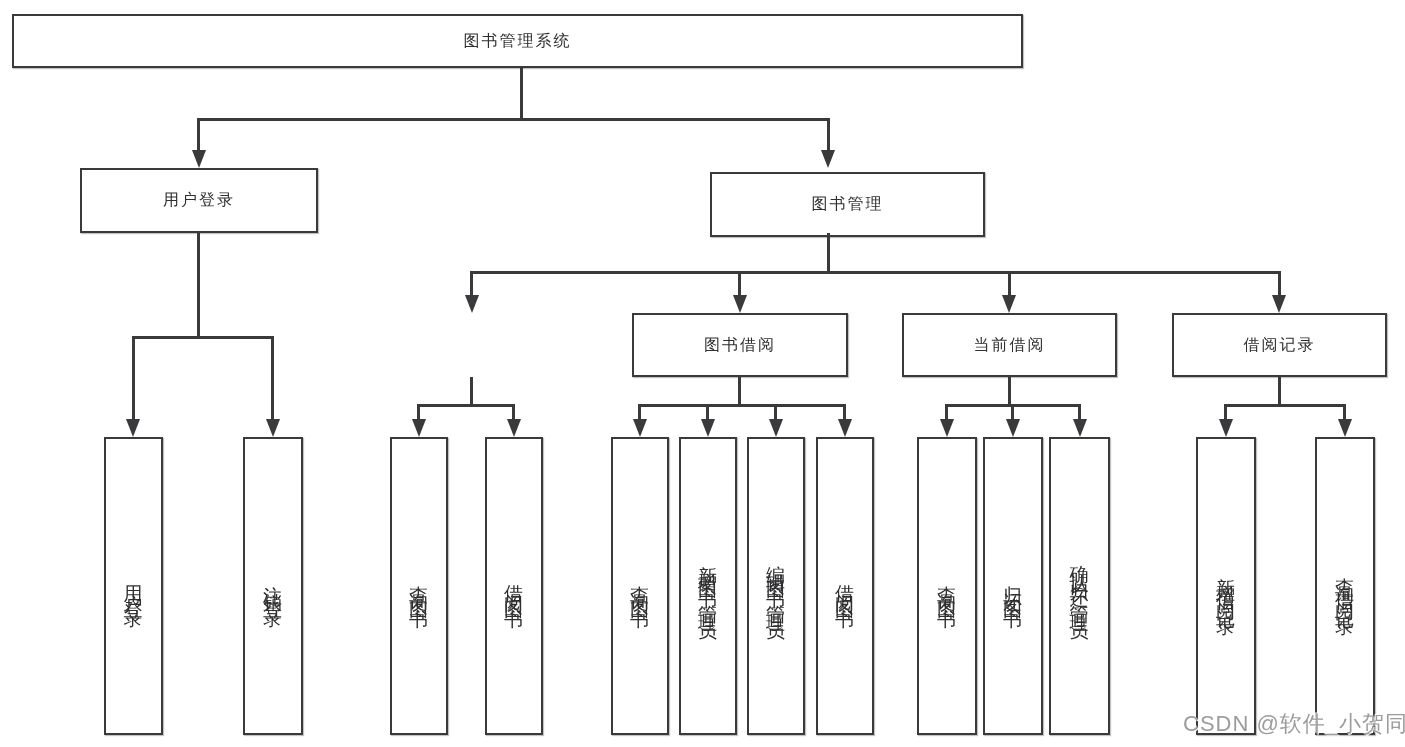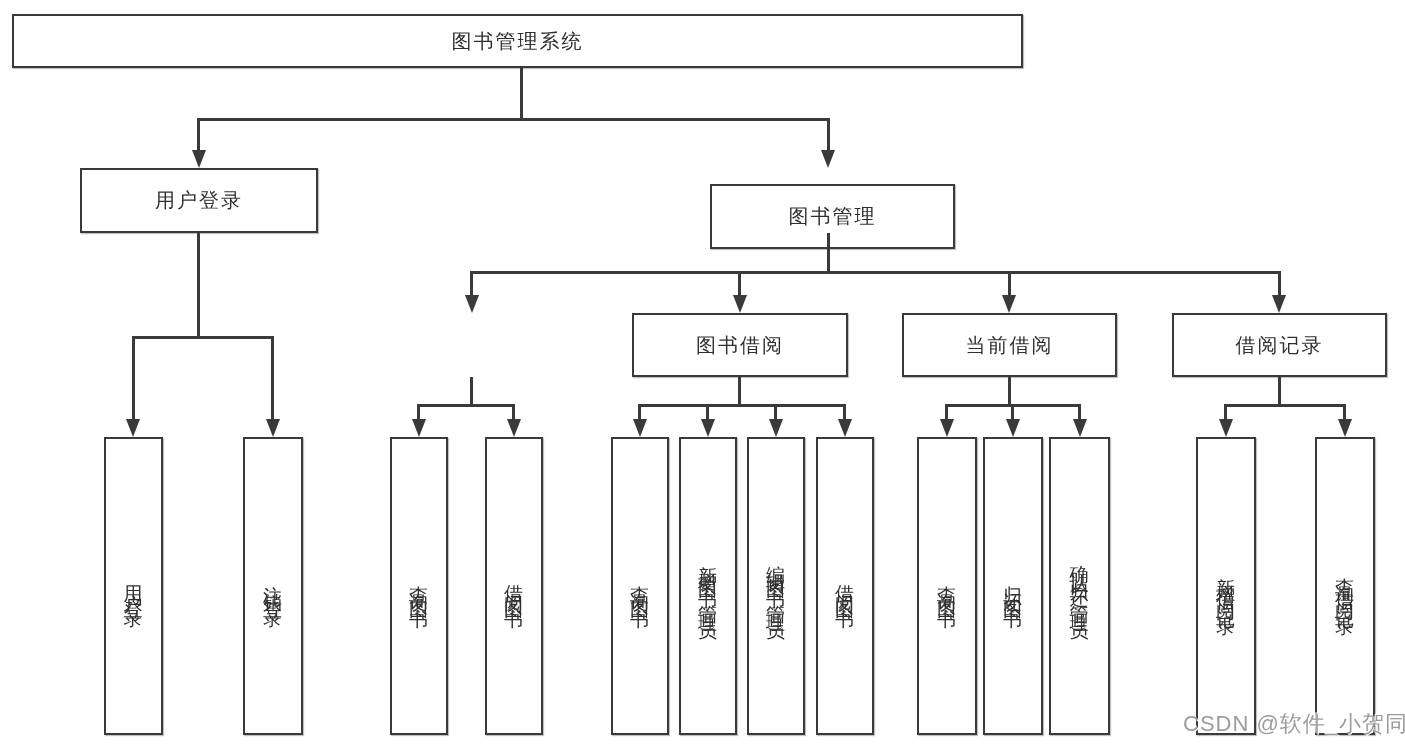--- a/index.html
+++ b/index.html
@@ -20,21 +20,21 @@
   }
   .box{
     position:absolute;
     background:var(--box-fill);
     border:2.5px solid var(--line);
     box-shadow:1px 1px 1px rgba(120,120,120,0.45);
     display:flex;align-items:center;justify-content:center;
     color:var(--text);
   }
   .hlabel{
-    font-size:20px;
+    font-size:16px;
     letter-spacing:2px;
     white-space:nowrap;
     color:var(--text);
   }
   .vtext{
     writing-mode:vertical-rl;
     text-orientation:mixed;
     font-size:19px;
     line-height:1;
     letter-spacing:8px;
@@ -70,21 +70,21 @@
   <div class="line" style="left:520px;top:68px;width:3px;height:50px"></div>
   <div class="line" style="left:197px;top:118px;width:633px;height:3px"></div>
   <div class="line" style="left:197px;top:118px;width:3px;height:34px"></div>
   <div class="line" style="left:827px;top:118px;width:3px;height:34px"></div>
   <div class="arrow" style="left:192px;top:150px"></div>
   <div class="arrow" style="left:821px;top:150px"></div>
 
   <div class="box" style="left:80px;top:168px;width:238px;height:65px">
     <span class="hlabel">用户登录</span>
   </div>
-  <div class="box" style="left:710px;top:184px;width:245px;height:65px">
+  <div class="box" style="left:710px;top:172px;width:275px;height:65px">
     <span class="hlabel">图书管理</span>
   </div>
 
   <div class="line" style="left:197px;top:233px;width:3px;height:103px"></div>
   <div class="line" style="left:132px;top:336px;width:142px;height:3px"></div>
   <div class="line" style="left:132px;top:336px;width:3px;height:85px"></div>
   <div class="line" style="left:271px;top:336px;width:3px;height:85px"></div>
   <div class="arrow" style="left:126px;top:419px"></div>
   <div class="arrow" style="left:266px;top:419px"></div>
 

